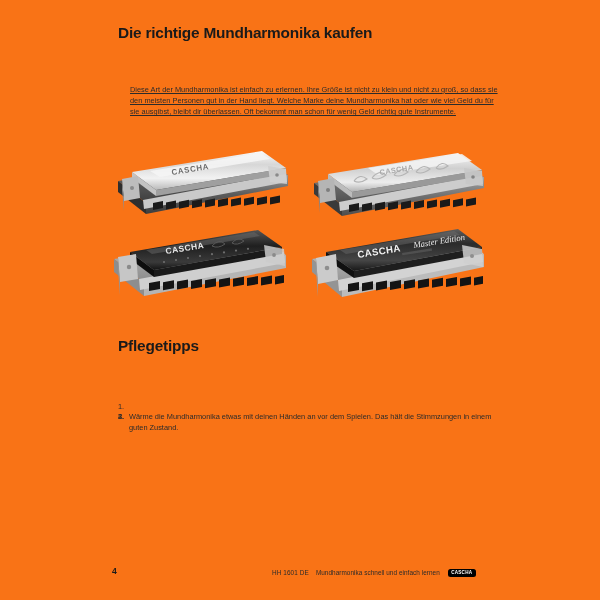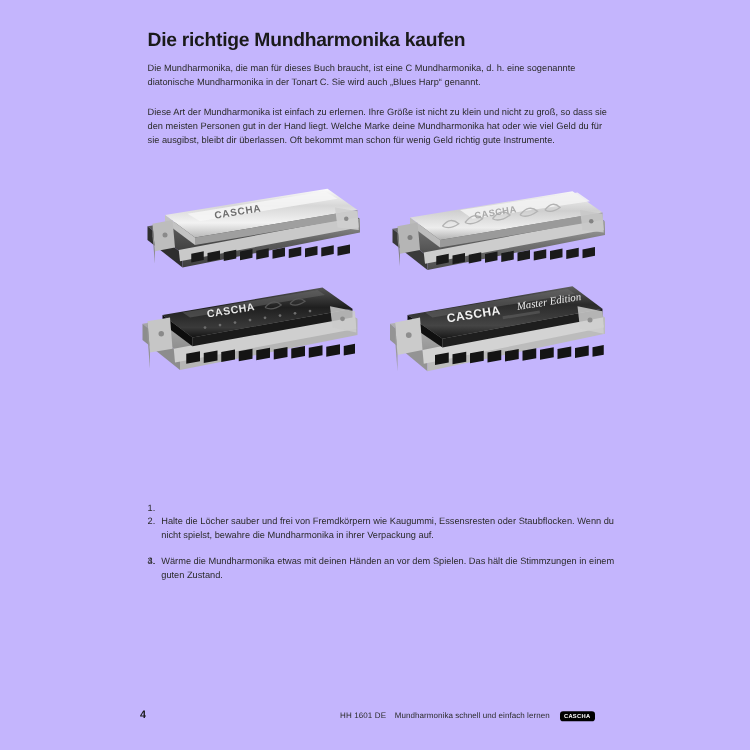--- a/index.html
+++ b/index.html
@@ -14,21 +14,21 @@
     color: #231f20;
     position: relative;
     overflow: hidden;
   }
 
   .page {
     position: absolute;
     left: 0; top: 0;
     width: 600px;
     height: 600px;
-    background: #c4b5fd;
+    background: #f97316;
   }
 
   h1.section-title {
     font-size: 15.4px;
     font-weight: bold;
     letter-spacing: -0.2px;
     margin: 0;
     color: #1a1a1a;
   }
 
@@ -38,21 +38,21 @@
   p.body-text {
     font-size: 7.4px;
     line-height: 11.2px;
     margin: 0;
     color: #2b2b2b;
     text-align: left;
     letter-spacing: 0.01px;
   }
 
   .para-intro { position: absolute; left: 118px; top: 49px; width: 372px; }
-  .para-size  { position: absolute; left: 118px; top: 84px; width: 375px; }
+  .para-size  { position: absolute; left: 130px; top: 84px; width: 375px; text-decoration: underline; }
   .para-care-intro { position: absolute; left: 118px; top: 365px; width: 378px; }
 
   
   .img-grid {
     position: absolute;
     left: 106px;
     top: 148px;
     width: 390px;
     height: 150px;
   }
@@ -141,21 +141,20 @@
     margin-left: 1px;
   }
 </style>
 </head>
 <body>
 
 <div class="page">
 
   <h1 class="section-title title-buy">Die richtige Mundharmonika kaufen</h1>
 
-  <p class="body-text para-intro">Die Mundharmonika, die man für dieses Buch braucht, ist eine C Mundharmonika, d. h. eine sogenannte diatonische Mundharmonika in der Tonart C. Sie wird auch „Blues Harp“ genannt.</p>
 
   <p class="body-text para-size">Diese Art der Mundharmonika ist einfach zu erlernen. Ihre Größe ist nicht zu klein und nicht zu groß, so dass sie den meisten Personen gut in der Hand liegt. Welche Marke deine Mundharmonika hat oder wie viel Geld du für sie ausgibst, bleibt dir überlassen. Oft bekommt man schon für wenig Geld richtig gute Instrumente.</p>
 
   <div class="img-grid">
 
     <div class="harm-cell cell-0">
       <svg class="harm-svg" viewBox="0 0 186 72">
         <defs>
           <linearGradient id="g1cov" x1="0" y1="0" x2="0" y2="1">
             <stop offset="0" stop-color="#fbfbfb"></stop>
@@ -363,29 +362,29 @@
         <polygon points="10,32 30,28 32,54 12,58" fill="#cbcbcb"></polygon>
         <polygon points="10,32 10,45 12,71 12,58" fill="#9a9a9a"></polygon>
         <circle cx="21" cy="42" r="2.3" fill="#8e8e8e"></circle>
         <polygon points="156,19 176,23 177,41 158,37" fill="#cfcfcf" opacity="0.85"></polygon>
         <circle cx="166" cy="30" r="2" fill="#8e8e8e"></circle>
       </svg>
     </div>
 
   </div>
 
+  <h1 class="section-title title-care">Pflegetipps</h1>
 
 
   <div class="tips">
     <div class="tip-item">
       <span class="tip-num">1.</span>
     </div>
     <div class="tip-item">
       <span class="tip-num">2.</span>
-      <span>Halte die Löcher sauber und frei von Fremdkörpern wie Kaugummi, Essensresten oder Staubflocken. Wenn du nicht spielst, bewahre die Mundharmonika in ihrer Verpackung auf.</span>
     </div>
     <div class="tip-item">
       <span class="tip-num">3.</span>
     </div>
     <div class="tip-item">
       <span class="tip-num">4.</span>
       <span>Wärme die Mundharmonika etwas mit deinen Händen an vor dem Spielen. Das hält die Stimmzungen in einem guten Zustand.</span>
     </div>
   </div>
 

